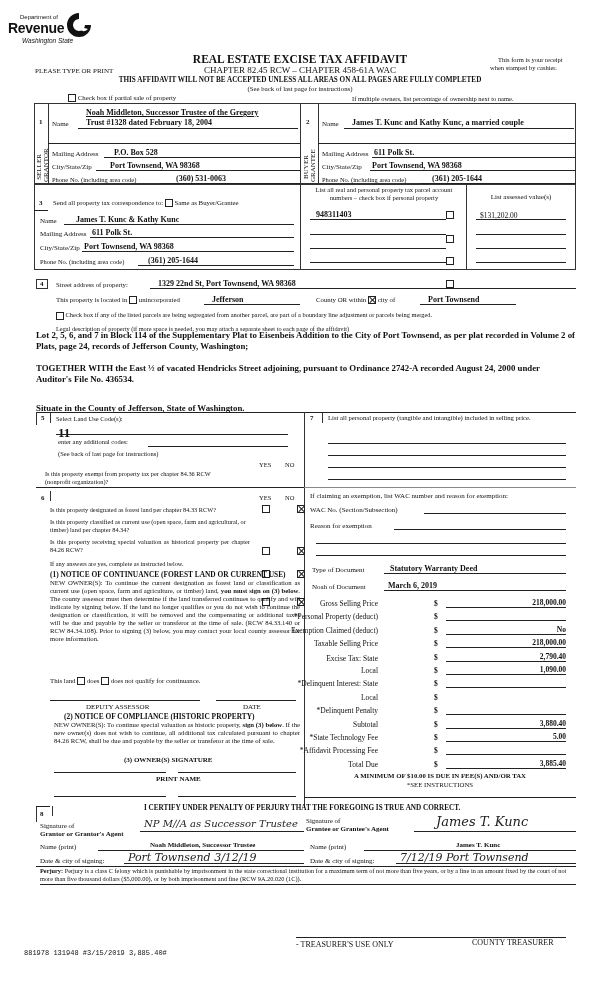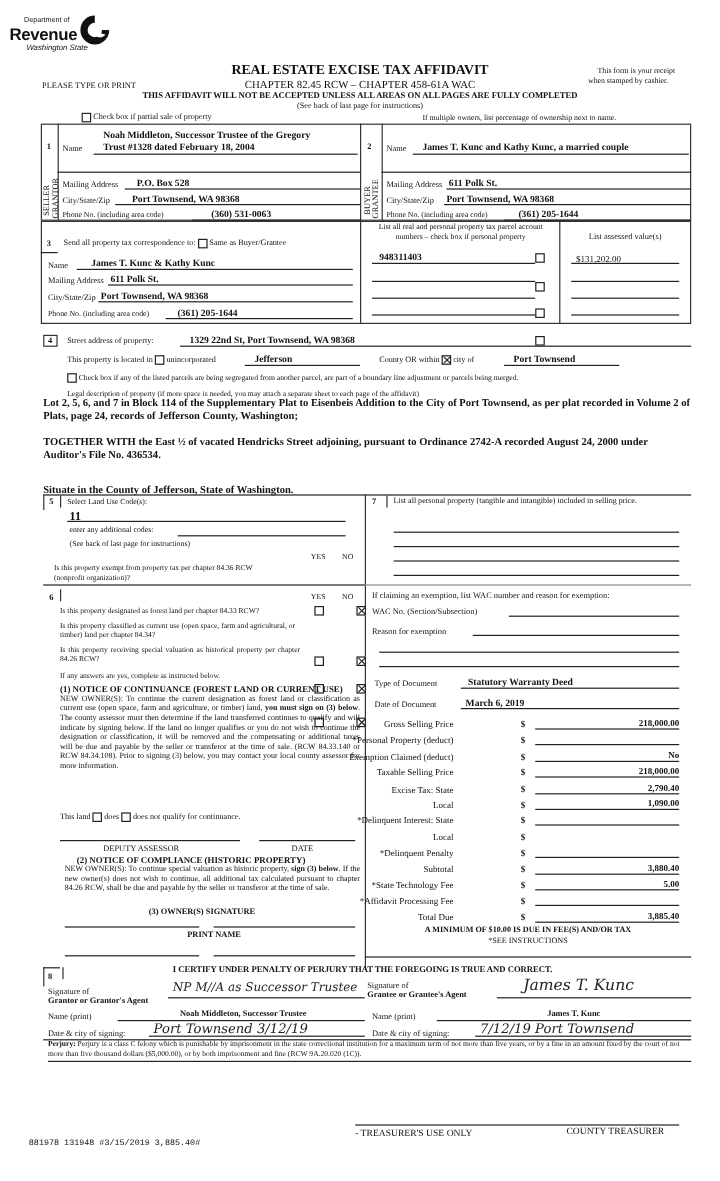--- a/index.html
+++ b/index.html
@@ -63,21 +63,21 @@
 <div class="vline" style="left:300px;top:103px;height:81px;"></div>
 <div class="vline" style="left:318px;top:103px;height:81px;"></div>
 
 
 <div class="abs num" style="left:39px;top:118px;">1</div>
 <div class="rotated" style="left:36px;top:182px;width:30px;">
   <div>SELLER</div>
   <div>GRANTOR</div>
 </div>
 <div class="abs" style="left:52px;top:120px;font-size:7px;">Name</div>
-<div class="abs val" style="left:86px;top:108px;">Noah Middleton, Successor Trustee of the Gregory</div>
+<div class="abs val" style="left:86px;top:108px;text-decoration:underline;">Noah Middleton, Successor Trustee of the Gregory</div>
 <div class="abs val" style="left:86px;top:118px;">Trust #1328 dated February 18, 2004</div>
 <div class="line" style="left:78px;top:128px;width:220px;"></div>
 <div class="line" style="left:48px;top:143px;width:252px;"></div>
 <div class="abs" style="left:52px;top:150px;font-size:7px;">Mailing Address</div>
 <div class="abs val" style="left:114px;top:148px;">P.O. Box 528</div>
 <div class="line" style="left:104px;top:157px;width:196px;"></div>
 <div class="abs" style="left:52px;top:163px;font-size:7px;">City/State/Zip</div>
 <div class="abs val" style="left:110px;top:161px;">Port Townsend, WA 98368</div>
 <div class="line" style="left:96px;top:170px;width:204px;"></div>
 <div class="abs" style="left:52px;top:176px;font-size:6.5px;">Phone No. (including area code)</div>
@@ -187,21 +187,21 @@
 <div class="abs b" style="left:36px;top:363px;width:540px;font-size:8.8px;line-height:11px;">TOGETHER WITH the East ½ of vacated Hendricks Street adjoining, pursuant to Ordinance 2742-A recorded August 24, 2000 under Auditor's File No. 436534.</div>
 <div class="abs b" style="left:36px;top:403px;font-size:8.8px;">Situate in the County of Jefferson, State of Washington.</div>
 
 
 <div class="line" style="left:36px;top:412px;width:540px;"></div>
 <div class="vline" style="left:304px;top:412px;height:396px;"></div>
 <div class="vline" style="left:36px;top:412px;height:13px;"></div>
 <div class="abs num" style="left:41px;top:414px;">5</div>
 <div class="vline" style="left:50px;top:413px;height:10px;"></div>
 <div class="abs" style="left:56px;top:415px;font-size:6.5px;">Select Land Use Code(s):</div>
-<div class="abs val" style="left:58px;top:425px;font-size:10px;">11</div>
+<div class="abs val" style="left:58px;top:425px;font-size:13px;">11</div>
 <div class="line" style="left:56px;top:434px;width:232px;"></div>
 <div class="abs" style="left:58px;top:438px;font-size:6.5px;">enter any additional codes:</div>
 <div class="line" style="left:148px;top:446px;width:140px;"></div>
 <div class="abs" style="left:58px;top:450px;font-size:6.5px;">(See back of last page for instructions)</div>
 <div class="abs" style="left:259px;top:461px;font-size:6.5px;">YES</div>
 <div class="abs" style="left:285px;top:461px;font-size:6.5px;">NO</div>
 <div class="abs" style="left:45px;top:470px;width:180px;font-size:6.3px;line-height:7.5px;">Is this property exempt from property tax per chapter 84.36 RCW (nonprofit organization)?</div>
 <span class="abs cb" style="left:262px;top:471px;"></span>
 <span class="abs cb x" style="left:287px;top:471px;"></span>
 
@@ -267,21 +267,21 @@
 <div class="abs" style="left:310px;top:506px;font-size:7px;">WAC No. (Section/Subsection)</div>
 <div class="line" style="left:424px;top:513px;width:142px;"></div>
 <div class="abs" style="left:310px;top:522px;font-size:7px;">Reason for exemption</div>
 <div class="line" style="left:394px;top:529px;width:172px;"></div>
 <div class="line" style="left:316px;top:543px;width:250px;"></div>
 <div class="line" style="left:316px;top:555px;width:250px;"></div>
 
 <div class="abs" style="left:312px;top:566px;font-size:7px;text-align:center;">Type of Document</div>
 <div class="abs val" style="left:390px;top:564px;">Statutory Warranty Deed</div>
 <div class="line" style="left:384px;top:573px;width:182px;"></div>
-<div class="abs" style="left:312px;top:583px;font-size:7px;">Date of Document</div>
+<div class="abs" style="left:312px;top:583px;font-size:7px;">Noah of Document</div>
 <div class="abs val" style="left:388px;top:581px;">March 6, 2019</div>
 <div class="line" style="left:384px;top:590px;width:182px;"></div>
 
 
 <div id="fin-rows">
     <div>
       <div class="fin-label" style="left: 228px; top: 599px;">Gross Selling Price</div>
       <div class="fin-dollar" style="left: 434px; top: 599px;">$</div>
       <div class="fin-val" style="left: 446px; top: 598px;">218,000.00</div>
     </div>

